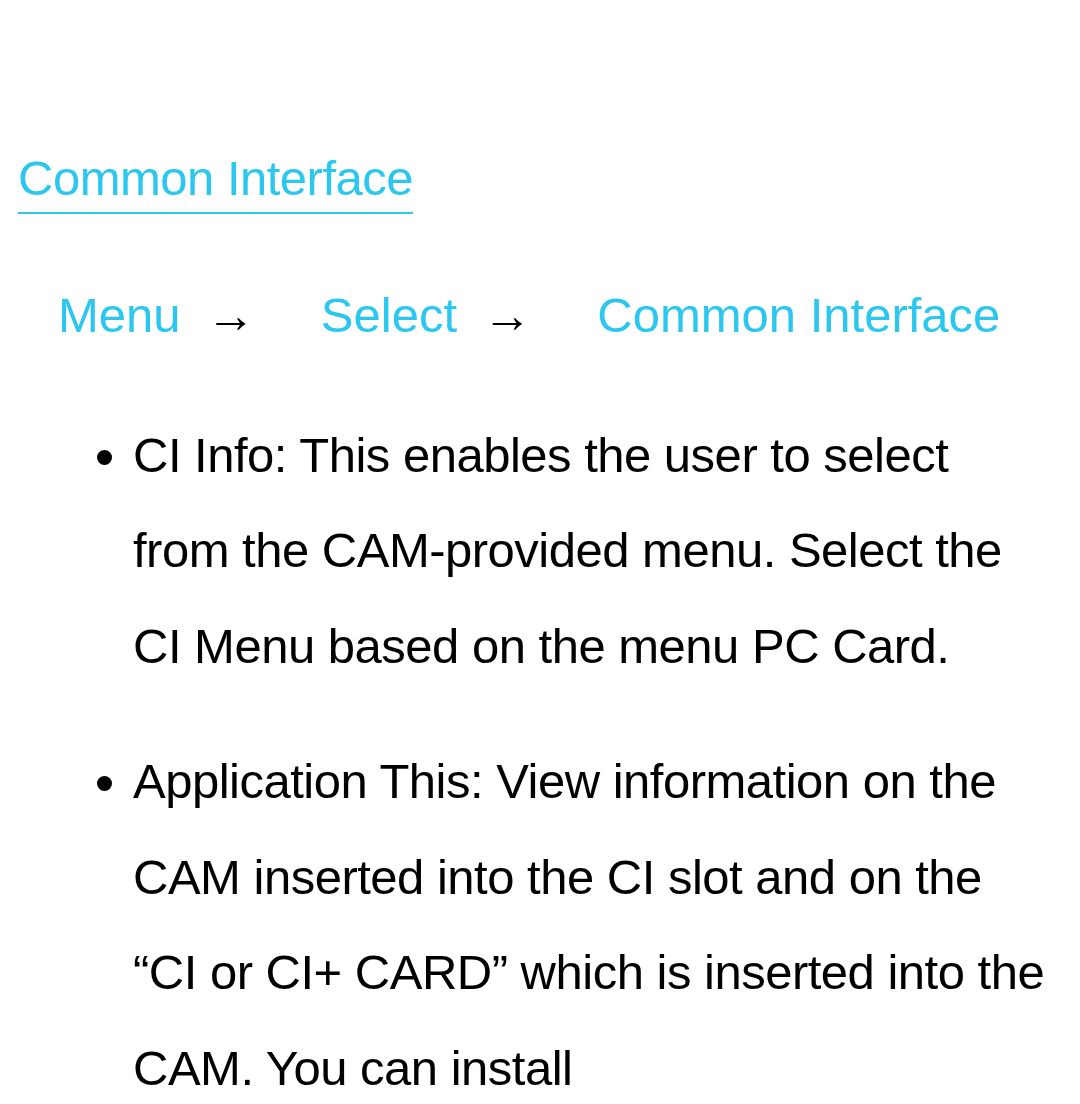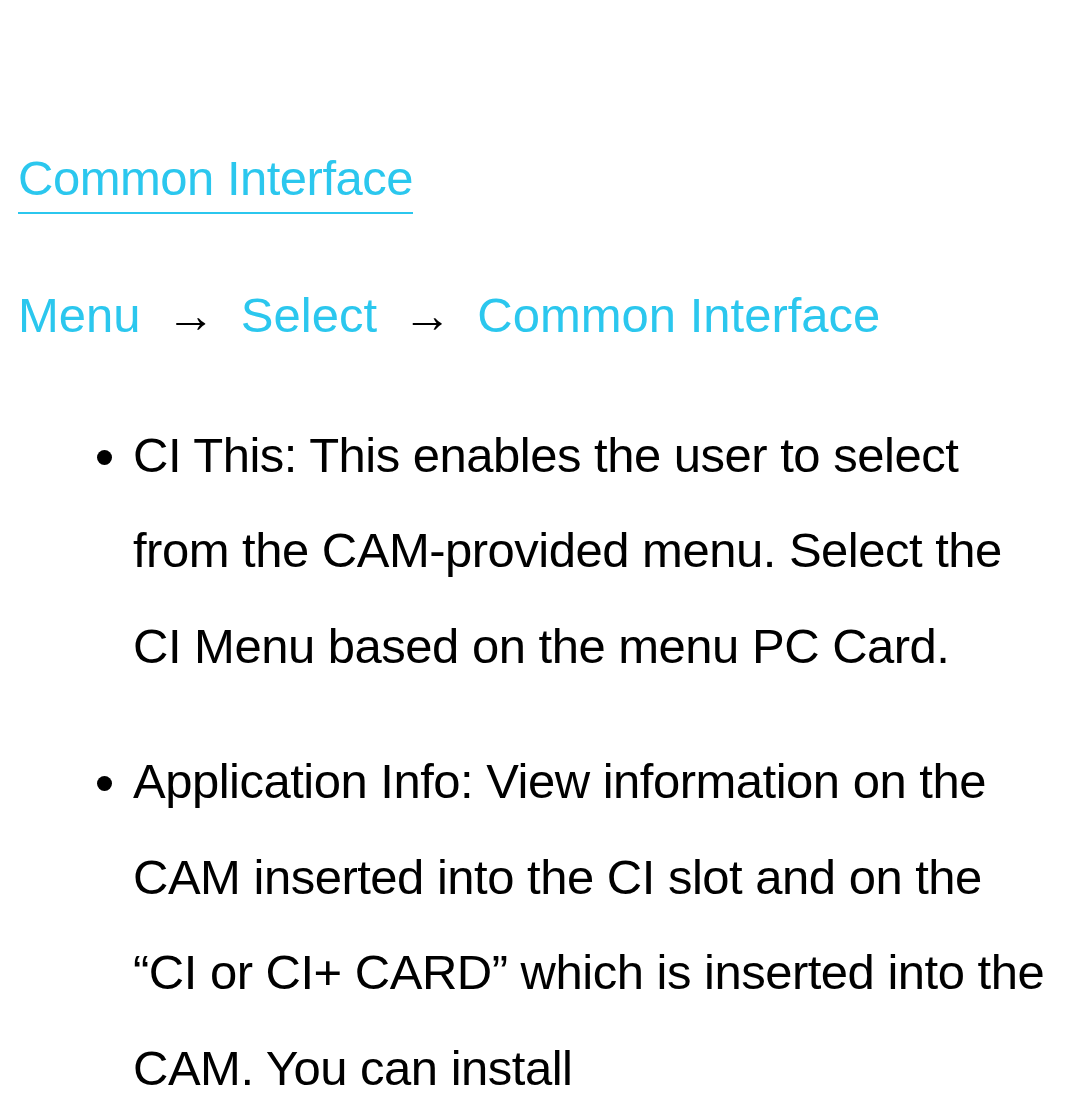--- a/index.html
+++ b/index.html
@@ -25,20 +25,21 @@
     padding-bottom: 6px;
     margin-bottom: 70px;
   }
   .breadcrumb {
     font-size: 49px;
     margin-bottom: 60px;
     line-height: 1.3;
   }
   .breadcrumb .link {
     color: #2bc7ee;
+    margin-left: 40px;
   }
   .breadcrumb .arrow {
     color: #000000;
     padding: 0 12px;
   }
   ul.items {
     list-style-type: disc;
     margin: 0;
     padding-left: 115px;
     font-size: 49px;
@@ -63,19 +64,19 @@
   <div class="breadcrumb">
     <span class="link">Menu</span>
     <span class="arrow">→</span>
     <span class="link">Select</span>
     <span class="arrow">→</span>
     <span class="link">Common Interface</span>
   </div>
 
   <ul class="items">
     <li>
-      <span class="term">CI This</span><span>: This enables the user to select from the CAM-provided menu. Select the CI Menu based on the menu PC Card.</span>
+      <span class="term">CI Info</span><span>: This enables the user to select from the CAM-provided menu. Select the CI Menu based on the menu PC Card.</span>
     </li>
     <li>
-      <span class="term">Application Info</span><span>: View information on the CAM inserted into the CI slot and on the “CI or CI+ CARD” which is inserted into the CAM. You can install</span>
+      <span class="term">Application This</span><span>: View information on the CAM inserted into the CI slot and on the “CI or CI+ CARD” which is inserted into the CAM. You can install</span>
     </li>
   </ul>
 </div>
 
 </body></html>

